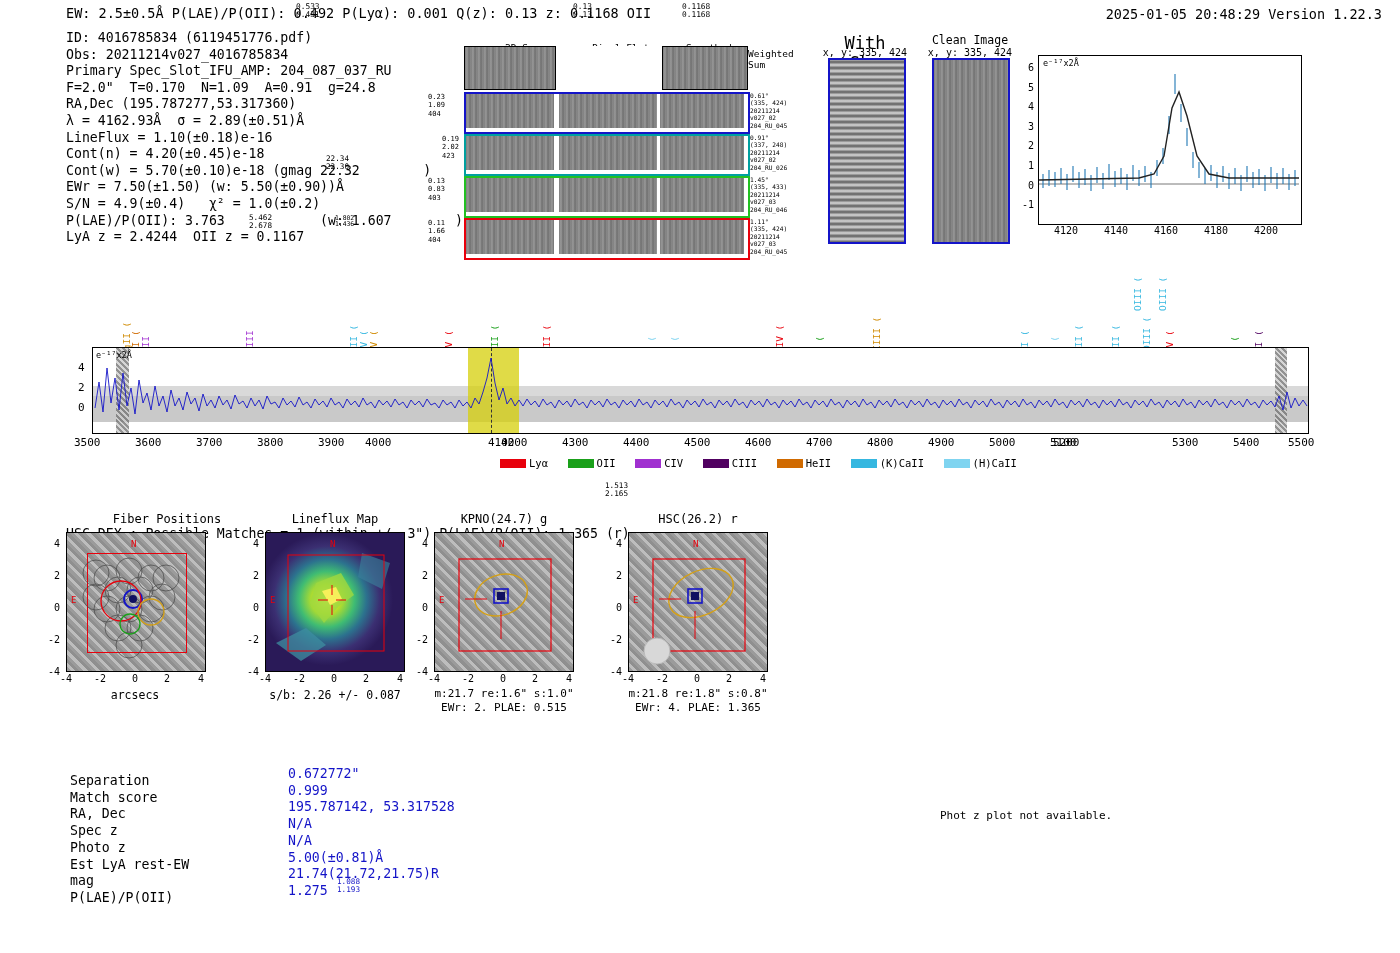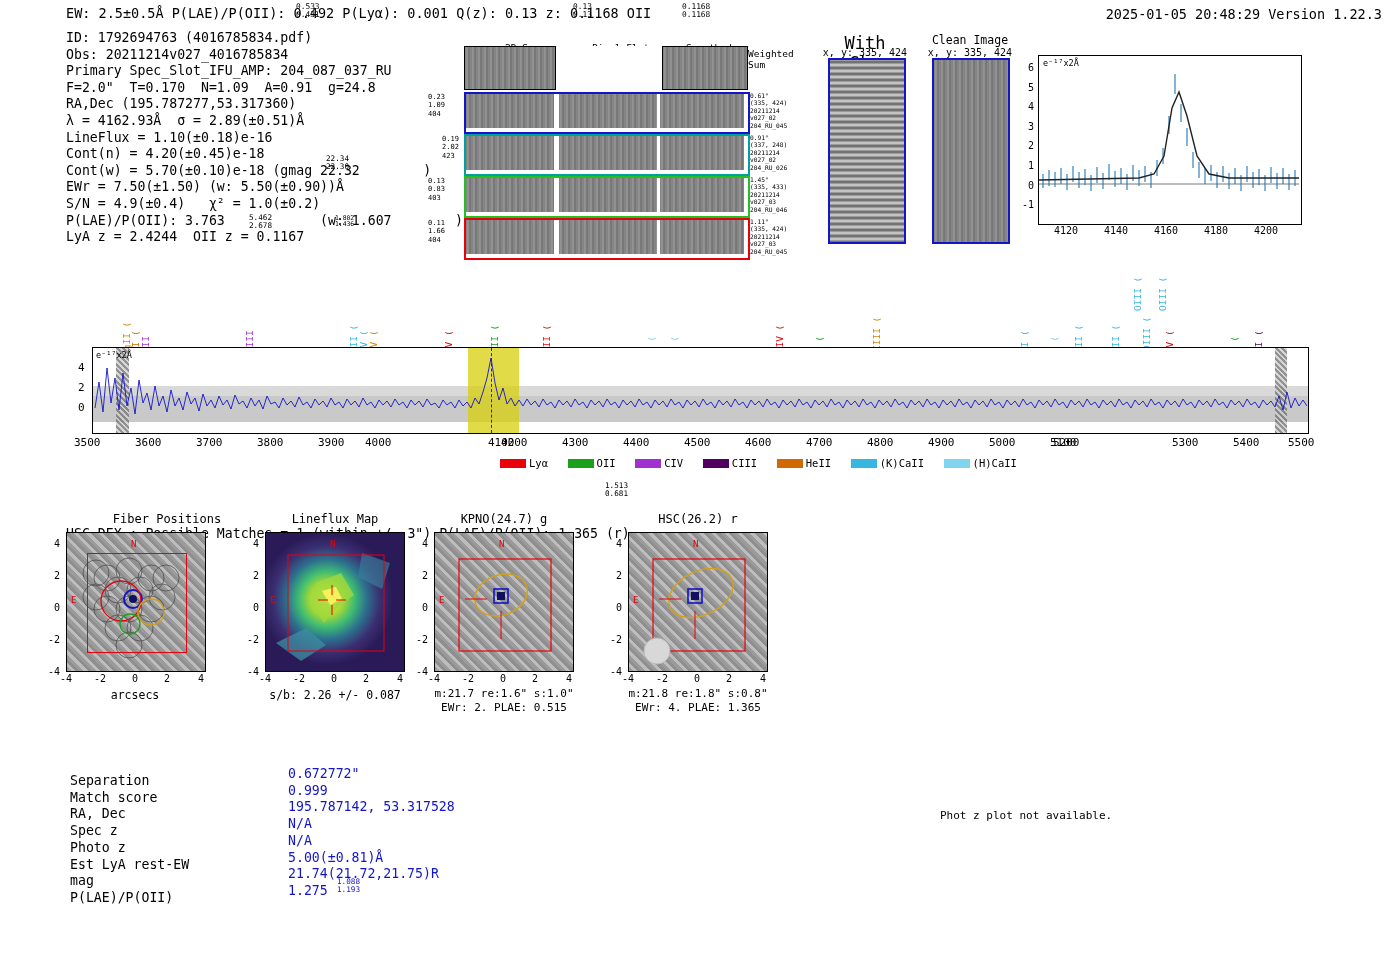--- a/index.html
+++ b/index.html
@@ -54,21 +54,21 @@
   <span class="frac"><span>0.533</span><br><span>0.431</span></span>
 </div>
 <div class="abs" style="left:573px;top:2px;font-size:13.5px;">
   <span class="frac"><span>0.13</span><br><span>0.13</span></span>
 </div>
 <div class="abs" style="left:682px;top:2px;font-size:13.5px;">
   <span class="frac"><span>0.1168</span><br><span>0.1168</span></span>
 </div>
 <div class="abs" id="datestamp">2025-01-05 20:48:29  Version 1.22.3</div>
 
-<div class="abs" id="infoblock"><span>ID: 1792694763 (4016785834.pdf)</span>
+<div class="abs" id="infoblock"><span>ID: 4016785834 (6119451776.pdf)</span>
 <span>Obs: 20211214v027_4016785834</span>
 <span>Primary Spec_Slot_IFU_AMP: 204_087_037_RU</span>
 <span>F=2.0"  T=0.170  N=1.09  A=0.91  g=24.8</span>
 <span>RA,Dec (195.787277,53.317360)</span>
 <span>λ = 4162.93Å  σ = 2.89(±0.51)Å</span>
 <span>LineFlux = 1.10(±0.18)e-16</span>
 <span>Cont(n) = 4.20(±0.45)e-18</span>
 <span>Cont(w) = 5.70(±0.10)e-18 (gmag 22.32        )</span>
 <span>EWr = 7.50(±1.50) (w: 5.50(±0.90))Å</span>
 <span>S/N = 4.9(±0.4)   χ² = 1.0(±0.2)</span>
@@ -348,21 +348,21 @@
   <span class="legitem"><span class="legswatch" style="background:#1aa01a;"></span><span>OII</span></span>
   <span class="legitem"><span class="legswatch" style="background:#a030d0;"></span><span>CIV</span></span>
   <span class="legitem"><span class="legswatch" style="background:#500060;"></span><span>CIII</span></span>
   <span class="legitem"><span class="legswatch" style="background:#d06a00;"></span><span>HeII</span></span>
   <span class="legitem"><span class="legswatch" style="background:#35b7e0;"></span><span>(K)CaII</span></span>
   <span class="legitem"><span class="legswatch" style="background:#7fd4f0;"></span><span>(H)CaII</span></span>
 </div>
 
 <div class="abs" style="left:66px;top:484px;font-size:13.2px;white-space:nowrap;margin-top:42px;">HSC-DEX : Possible Matches = 1 (within +/- 3")  P(LAE)/P(OII): 1.365        (r)</div>
 <div class="abs" style="left:605px;top:482px;font-size:13.2px;">
-  <span class="frac"><span>1.513</span><br><span>0.681</span></span>
+  <span class="frac"><span>1.513</span><br><span>2.165</span></span>
 </div>
 
 <div class="abs" style="left:97px;top:512px;width:140px;text-align:center;font-size:12px;">Fiber Positions</div>
 <div class="abs grayimg" style="left:66px;top:532px;width:138px;height:138px;border:1px solid #000;">
   <div class="redbox" style="left:20px;top:20px;width:98px;height:98px;"></div>
   <svg width="138" height="138" style="position:absolute;left:0;top:0;">
     <g fill="none" stroke="#444" stroke-width="0.8" opacity="0.85">
       <circle cx="40" cy="45" r="13"></circle>
         <circle cx="62" cy="38" r="13"></circle>
         <circle cx="84" cy="45" r="13"></circle>

